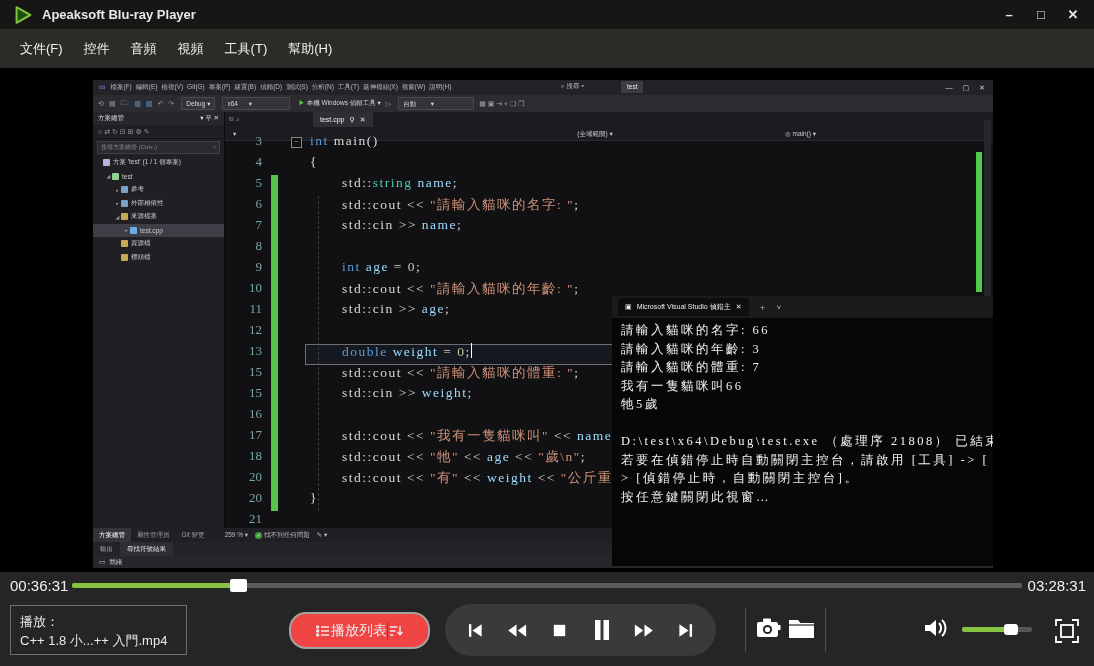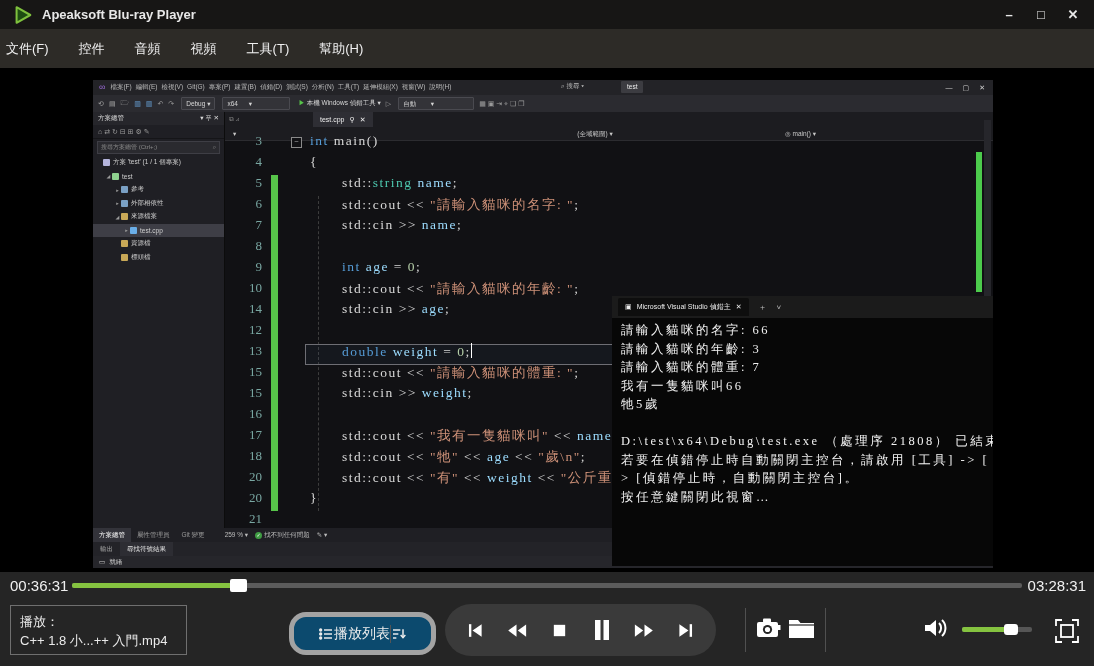--- a/index.html
+++ b/index.html
@@ -4,21 +4,21 @@
 <style>
   html,body{margin:0;padding:0;background:#000;}
   #app{position:relative;width:1094px;height:666px;background:#000;overflow:hidden;
        font-family:"Liberation Sans",sans-serif;-webkit-font-smoothing:antialiased;}
   
   #titlebar{position:absolute;left:0;top:0;width:1094px;height:29px;background:#171615;display:flex;align-items:center;font-weight:bold;}
   #titlebar .title{color:#e8e8e8;font-size:13px;margin-left:8px;}
   #win-btns{position:absolute;right:12px;top:0;height:29px;display:flex;align-items:center;gap:14px;color:#e8e8e8;font-size:13px;}
   #win-btns span{width:18px;text-align:center;cursor:default;}
   #logo{width:22px;height:22px;margin-left:12px;}
-  #menubar{position:absolute;left:0;top:29px;width:1094px;height:39px;background:#2d2b27;display:flex;align-items:center;gap:18px;box-sizing:border-box;}
+  #menubar{position:absolute;left:0;top:29px;width:1094px;height:39px;background:#2d2b27;display:flex;align-items:center;gap:9px;padding-left:14px;box-sizing:border-box;}
   .pm-item{color:#f0f0f0;font-size:13px;padding:4px 6px;}
   
   #video{position:absolute;left:0;top:68px;width:1094px;height:504px;background:#000;overflow:hidden;}
   #vs{position:absolute;left:93px;top:12px;width:900px;height:488px;background:#19191c;overflow:hidden;}
   #vs-titlerow{position:absolute;left:0;top:0;width:900px;height:15px;background:#232327;display:flex;align-items:center;}
   .vslogo{color:#9b6bd6;font-size:9px;margin:0 5px 0 6px;line-height:9px;}
   #vs-menus{display:flex;gap:4px;}
   .vsm{color:#b9b9b9;font-size:6.5px;white-space:nowrap;}
   #vs-search{position:absolute;left:468px;top:2px;color:#bdbdbd;font-size:6.5px;}
   #vs-chip{position:absolute;left:528px;top:1px;height:12px;background:#3c3c41;color:#efefef;font-size:6.5px;padding:0 6px;line-height:12px;border-radius:1px;}
@@ -79,21 +79,21 @@
   #con-body{padding:4px 0 0 9px;font-family:"Liberation Serif",serif;font-size:12.5px;color:#f2f2f2;letter-spacing:2.5px;}
   #con-body div{height:18.5px;white-space:pre;overflow:hidden;}
   
   #bottom{position:absolute;left:0;top:572px;width:1094px;height:94px;background:#252525;}
   #cur-time{position:absolute;left:10px;top:5px;color:#f0f0f0;font-size:15px;}
   #tot-time{position:absolute;right:8px;top:5px;color:#f0f0f0;font-size:15px;}
   #seek-track{position:absolute;left:72px;top:11px;width:950px;height:5px;background:#5c5c5c;border-radius:2px;}
   #seek-fill{position:absolute;left:0;top:0;height:5px;background:#85c340;border-radius:2px;}
   #seek-thumb{position:absolute;top:-4px;width:17px;height:13px;background:#fff;border-radius:2px;}
   #info-box{position:absolute;left:10px;top:33px;width:177px;height:50px;border:1px solid #6f6f6f;color:#eaeaea;font-size:13px;padding:6px 0 0 9px;box-sizing:border-box;line-height:19px;}
-  #playlist-pill{position:absolute;left:289px;top:40px;width:137px;height:33px;border:5px solid #a3a3a3;background:#0c4a6e;border-radius:17px;display:flex;align-items:center;justify-content:center;color:#ededed;font-size:14px;}
+  #playlist-pill{position:absolute;left:289px;top:40px;width:137px;height:33px;border:2px solid #a3a3a3;background:#ef4444;border-radius:17px;display:flex;align-items:center;justify-content:center;color:#ededed;font-size:14px;}
   .pl-div{width:1px;height:18px;background:#555;}
   #ctrl-pill{position:absolute;left:445px;top:32px;width:271px;height:52px;background:#3a3a3a;border-radius:26px;display:flex;align-items:center;justify-content:space-evenly;}
   .cbtn{width:26px;height:26px;display:flex;align-items:center;justify-content:center;}
   .vdiv{position:absolute;top:36px;width:1px;height:44px;background:#505050;}
   #snap-btn{position:absolute;left:755px;top:44px;}
   #folder-btn{position:absolute;left:788px;top:45px;}
   #vol-icon{position:absolute;left:922px;top:43px;}
   #vol-track{position:absolute;left:962px;top:55px;width:70px;height:5px;background:#565656;border-radius:2px;}
   #vol-fill{position:absolute;left:0;top:0;height:5px;background:#85c340;border-radius:2px;}
   #vol-thumb{position:absolute;top:-3px;width:14px;height:11px;background:#fff;border-radius:3px;}
@@ -270,21 +270,21 @@
               </div>
               <div class="crow">
                 <span class="lnum">9</span>
                 <span class="ctext ind"><span class="kw">int</span><span class="pl"> </span><span class="id">age</span><span class="pl"> = </span><span class="nu">0</span><span class="pl">;</span></span>
               </div>
               <div class="crow">
                 <span class="lnum">10</span>
                 <span class="ctext ind"><span class="pl">std::cout </span><span class="pl">&lt;&lt; </span><span class="st">"請輸入貓咪的年齡: "</span><span class="pl">;</span></span>
               </div>
               <div class="crow">
-                <span class="lnum">14</span>
+                <span class="lnum">11</span>
                 <span class="ctext ind"><span class="pl">std::cin </span><span class="pl">&gt;&gt; </span><span class="id">age</span><span class="pl">;</span></span>
               </div>
               <div class="crow">
                 <span class="lnum">12</span>
                 <span class="ctext ind"></span>
               </div>
               <div class="crow">
                 <span class="lnum">13</span>
                 <span class="ctext ind"><span class="kw">double</span><span class="pl"> </span><span class="id">weight</span><span class="pl"> = </span><span class="nu">0</span><span class="pl">;</span><span class="caret"></span></span>
               </div>

